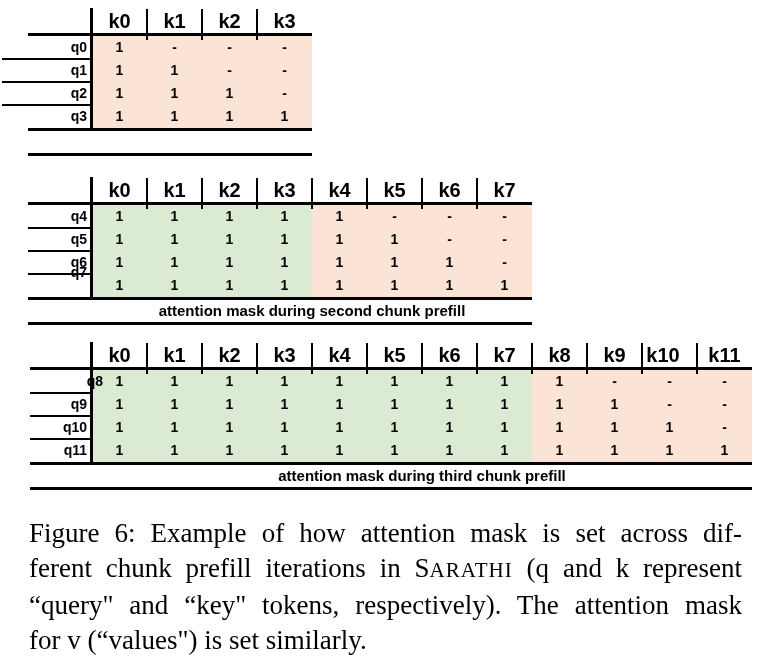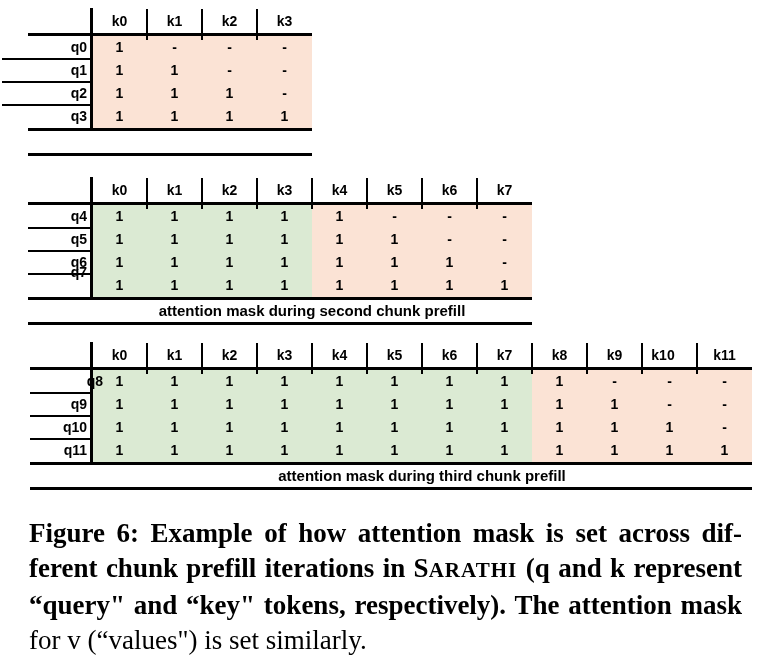--- a/index.html
+++ b/index.html
@@ -4,39 +4,39 @@
 <style>
   html,body{margin:0;padding:0;background:#ffffff;}
   .page{position:relative;width:771px;height:666px;background:#fff;overflow:hidden;
         font-family:"Liberation Sans",sans-serif;color:#000;}
 
   
   .mask-table{position:absolute;left:0;}
   .t0{top:8px}.t1{top:177px}.t2{top:342px}
 
   .hcell{position:absolute;top:0;height:25px;line-height:27px;text-align:center;
-         font-weight:bold;font-size:14px;}
+         font-weight:bold;font-size:20px;}
   .htick{position:absolute;top:1px;height:24px;width:2.5px;background:#000;}
   .vdiv{position:absolute;width:2.5px;background:#000;}
   .hline{position:absolute;height:3px;background:#000;}
   .band{position:absolute;}
   .ttick{position:absolute;width:2.5px;height:4px;background:#000;}
   .rlabel{position:absolute;left:0;width:87px;height:23px;line-height:23px;
           text-align:right;font-weight:bold;font-size:14px;}
   .rsep{position:absolute;height:2px;background:#000;}
   .dcell{position:absolute;height:23px;line-height:23px;text-align:center;
          font-weight:bold;font-size:14px;}
   .tcaption{position:absolute;height:22px;line-height:21px;text-align:center;
             font-weight:bold;font-size:15px;white-space:nowrap;overflow:hidden;}
 
   
   .fig-caption{position:absolute;left:29px;top:516px;width:713px;
                font-family:"Liberation Serif",serif;font-size:27px;color:#000;}
   .cap-line{line-height:35px;}
-  .just{text-align:justify;text-align-last:justify;font-weight:bold;}
+  .just{text-align:justify;text-align-last:justify;}
   .smallcaps{font-size:0.78em;letter-spacing:1px;}
 
   
   .watermark{position:absolute;right:6px;top:641px;font-size:13.5px;
              color:#c7c7ca;letter-spacing:0.5px;}
 </style>
 </head>
 <body>
 
 <div class="page">

